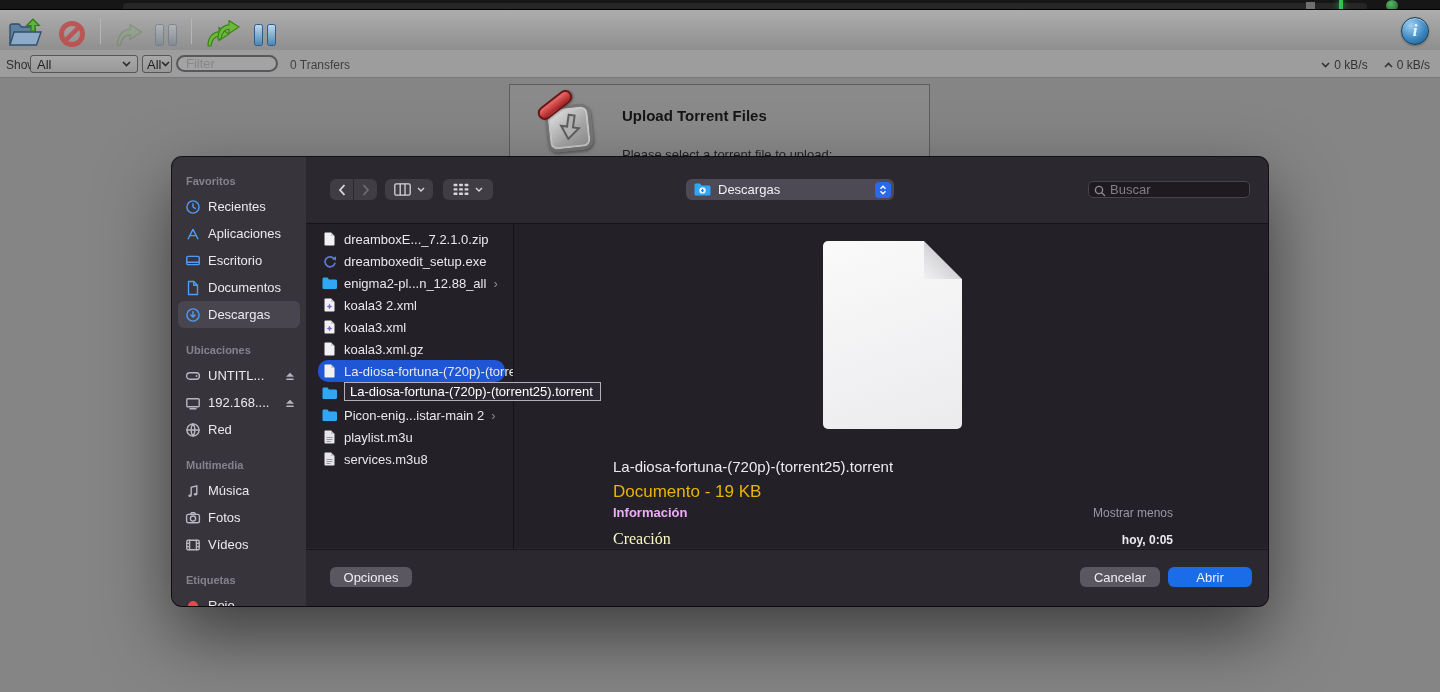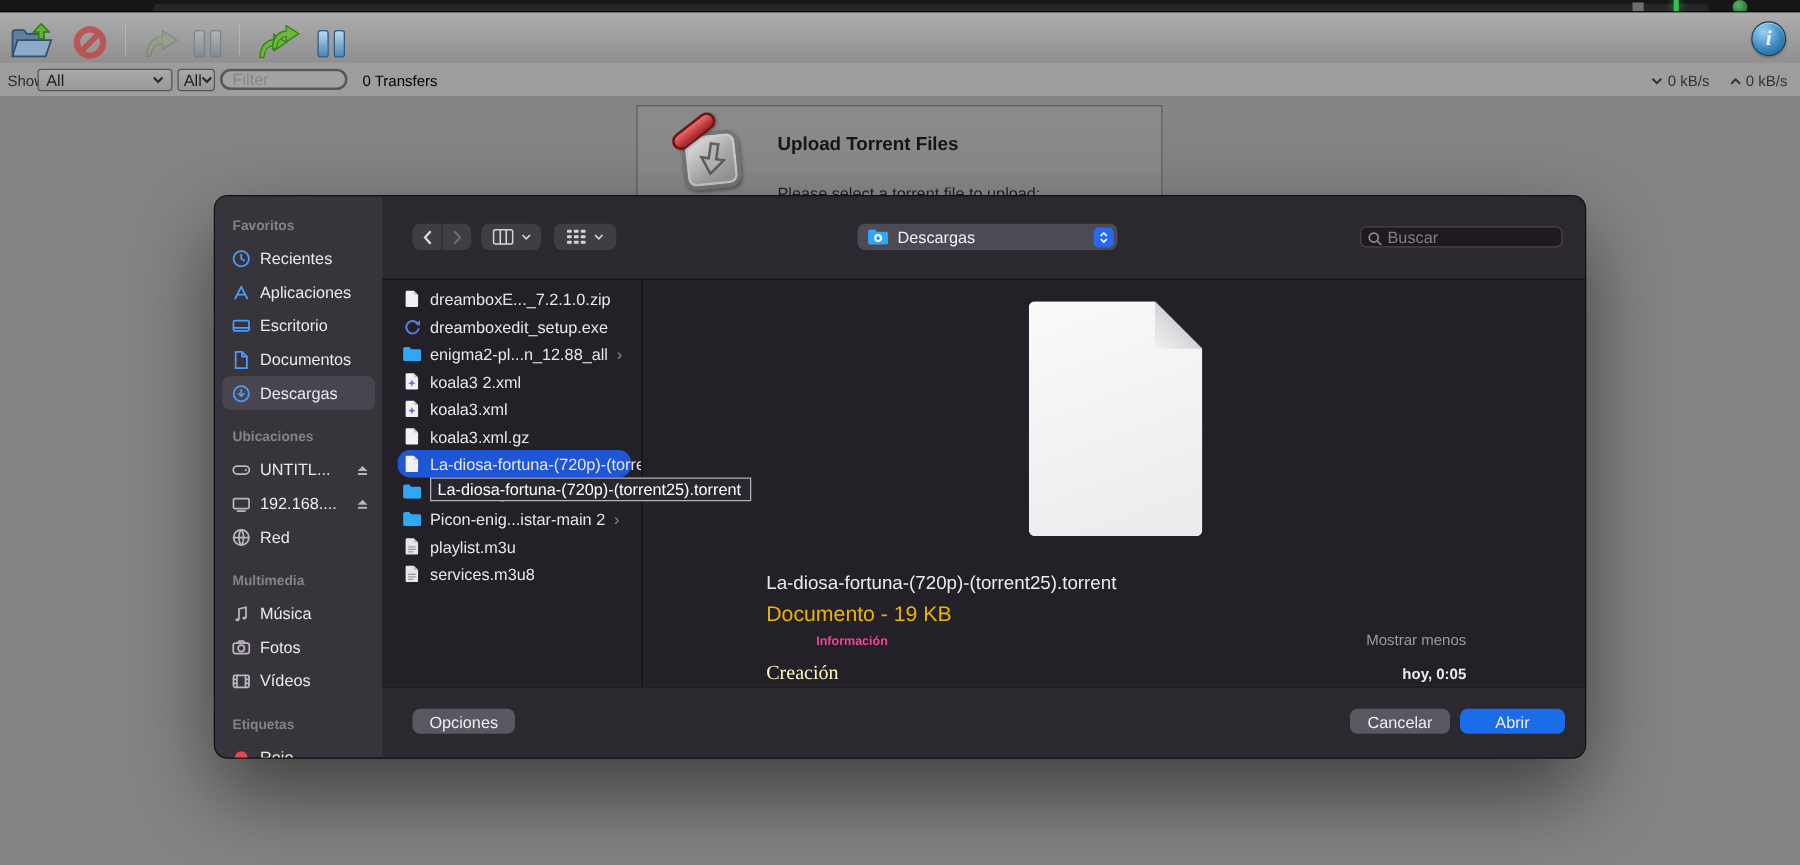--- a/index.html
+++ b/index.html
@@ -28,21 +28,21 @@
 
   
   .filter-bar { position:absolute; left:0; top:50px; width:1440px; height:28px; background:#9d9d9d; border-bottom:1px solid #7a7a7a; font-size:12px; color:#2e2e2e; }
   .show-label { position:absolute; left:6px; top:8px; }
   .fselect { position:absolute; top:5px; height:18px; border:1px solid #55555a; border-radius:3px; background:linear-gradient(#a9a9a9,#989898); color:#1f1f1f; font-size:13px; display:flex; align-items:center; padding:0 6px; cursor:pointer; }
   .fselect .chev { margin-left:auto; display:flex; }
   .fsel-state { left:30px; width:108px; }
   .fsel-tracker { left:142px; width:30px; padding:0 4px; }
   .filter-input { position:absolute; left:176px; top:5px; width:102px; height:17px; border-radius:9px; border:2px solid #58585c; background:#a3a3a3; padding:0 8px; font-size:13px; color:#333; font-family:"Liberation Sans", sans-serif; outline:none; }
   .filter-input::placeholder { color:#878787; }
-  .transfers { position:absolute; left:290px; top:8px; color:#000000; }
+  .transfers { position:absolute; left:290px; top:8px; color:#404040; }
   .speeds { position:absolute; right:10px; top:8px; display:flex; gap:16px; color:#333; }
   .speed { display:flex; align-items:center; gap:4px; }
 
   
   .upload-dialog { position:absolute; left:509px; top:84px; width:421px; height:290px; background:#8a8a8a; border:1px solid #5e5e5e; z-index:1; }
   .tlogo { position:absolute; left:24px; top:6px; width:70px; height:70px; }
   .tlogo .badge { position:absolute; left:12px; top:14px; width:46px; height:46px; border-radius:10px; background:linear-gradient(140deg,#eaeaea,#a8a8a8 60%,#8f8f8f); border:3px solid #767676; box-shadow:inset 0 0 0 2px #cacaca, 1px 2px 3px rgba(0,0,0,.35); transform:rotate(-6deg); }
   .tlogo svg.t-arrow { position:absolute; left:21px; top:21px; }
   .tlogo .pill { position:absolute; left:1px; top:7px; width:40px; height:14px; border-radius:8px; background:linear-gradient(#ef6a6a,#a32222); border:2px solid #6e1414; transform:rotate(-38deg); box-shadow:1px 1px 2px rgba(0,0,0,.3); }
   .upload-title { position:absolute; left:112px; top:22px; font-size:15px; font-weight:bold; color:#151515; }
@@ -86,21 +86,21 @@
   .f-row .f-chev { margin-left:auto; padding-right:10px; color:#8d8995; font-size:13px; }
   .name-overlay { position:absolute; left:38px; top:158px; width:257px; height:19px; background:#2b2731; border:1px solid #b2afb6; z-index:5; display:flex; align-items:center; padding:0 5px; font-size:13px; color:#fff; white-space:nowrap; }
 
   .preview-doc { position:absolute; left:517px; top:17px; width:139px; height:188px; background:linear-gradient(160deg,#fafafa,#ebebee); border-radius:5px;
     clip-path:polygon(0 0, 101px 0, 139px 38px, 139px 100%, 0 100%); filter:drop-shadow(0 4px 7px rgba(0,0,0,.45)); }
   .preview-doc .fold { position:absolute; right:0; top:0; width:38px; height:38px; background:linear-gradient(225deg,#23202700 49%, #d4d4d8 50%, #f2f2f4); }
   .pv-name { position:absolute; left:307px; top:234px; width:560px; font-size:15px; color:#eceaf0; }
   .pv-meta { position:absolute; left:307px; top:258px; font-size:17px; color:#eab308; }
   .pv-row { position:absolute; left:307px; width:560px; display:flex; justify-content:space-between; align-items:baseline; }
   .pv-info { top:281px; }
-  .pv-info .l { font-size:10px; font-weight:bold; color:#ec4899;margin-left:40px; }
+  .pv-info .l { font-size:13px; font-weight:bold; color:#f0abfc; }
   .pv-info .r { font-size:12px; color:#9c98a2; cursor:pointer; }
   .pv-creation { top:306px; }
   .pv-creation .l { font-size:16px; color:#fef9c3;font-family:Liberation Serif, serif; }
   .pv-creation .r { font-size:12px; font-weight:bold; color:#eceaf0; }
 
   .p-footer { position:absolute; left:134px; top:392px; right:0; height:57px; background:#2c2830; border-top:1px solid #19161c; }
   .pf-btn { position:absolute; top:17px; height:20px; border:none; border-radius:6px; font-size:13px; color:#f0eef2; font-family:"Liberation Sans", sans-serif; cursor:pointer; display:flex; align-items:center; justify-content:center; }
   .btn-options { left:24px; width:82px; background:#5b5760; }
   .btn-cancel { left:774px; width:80px; background:#5b5760; }
   .btn-open { left:862px; width:84px; background:#1a6ce8; }

